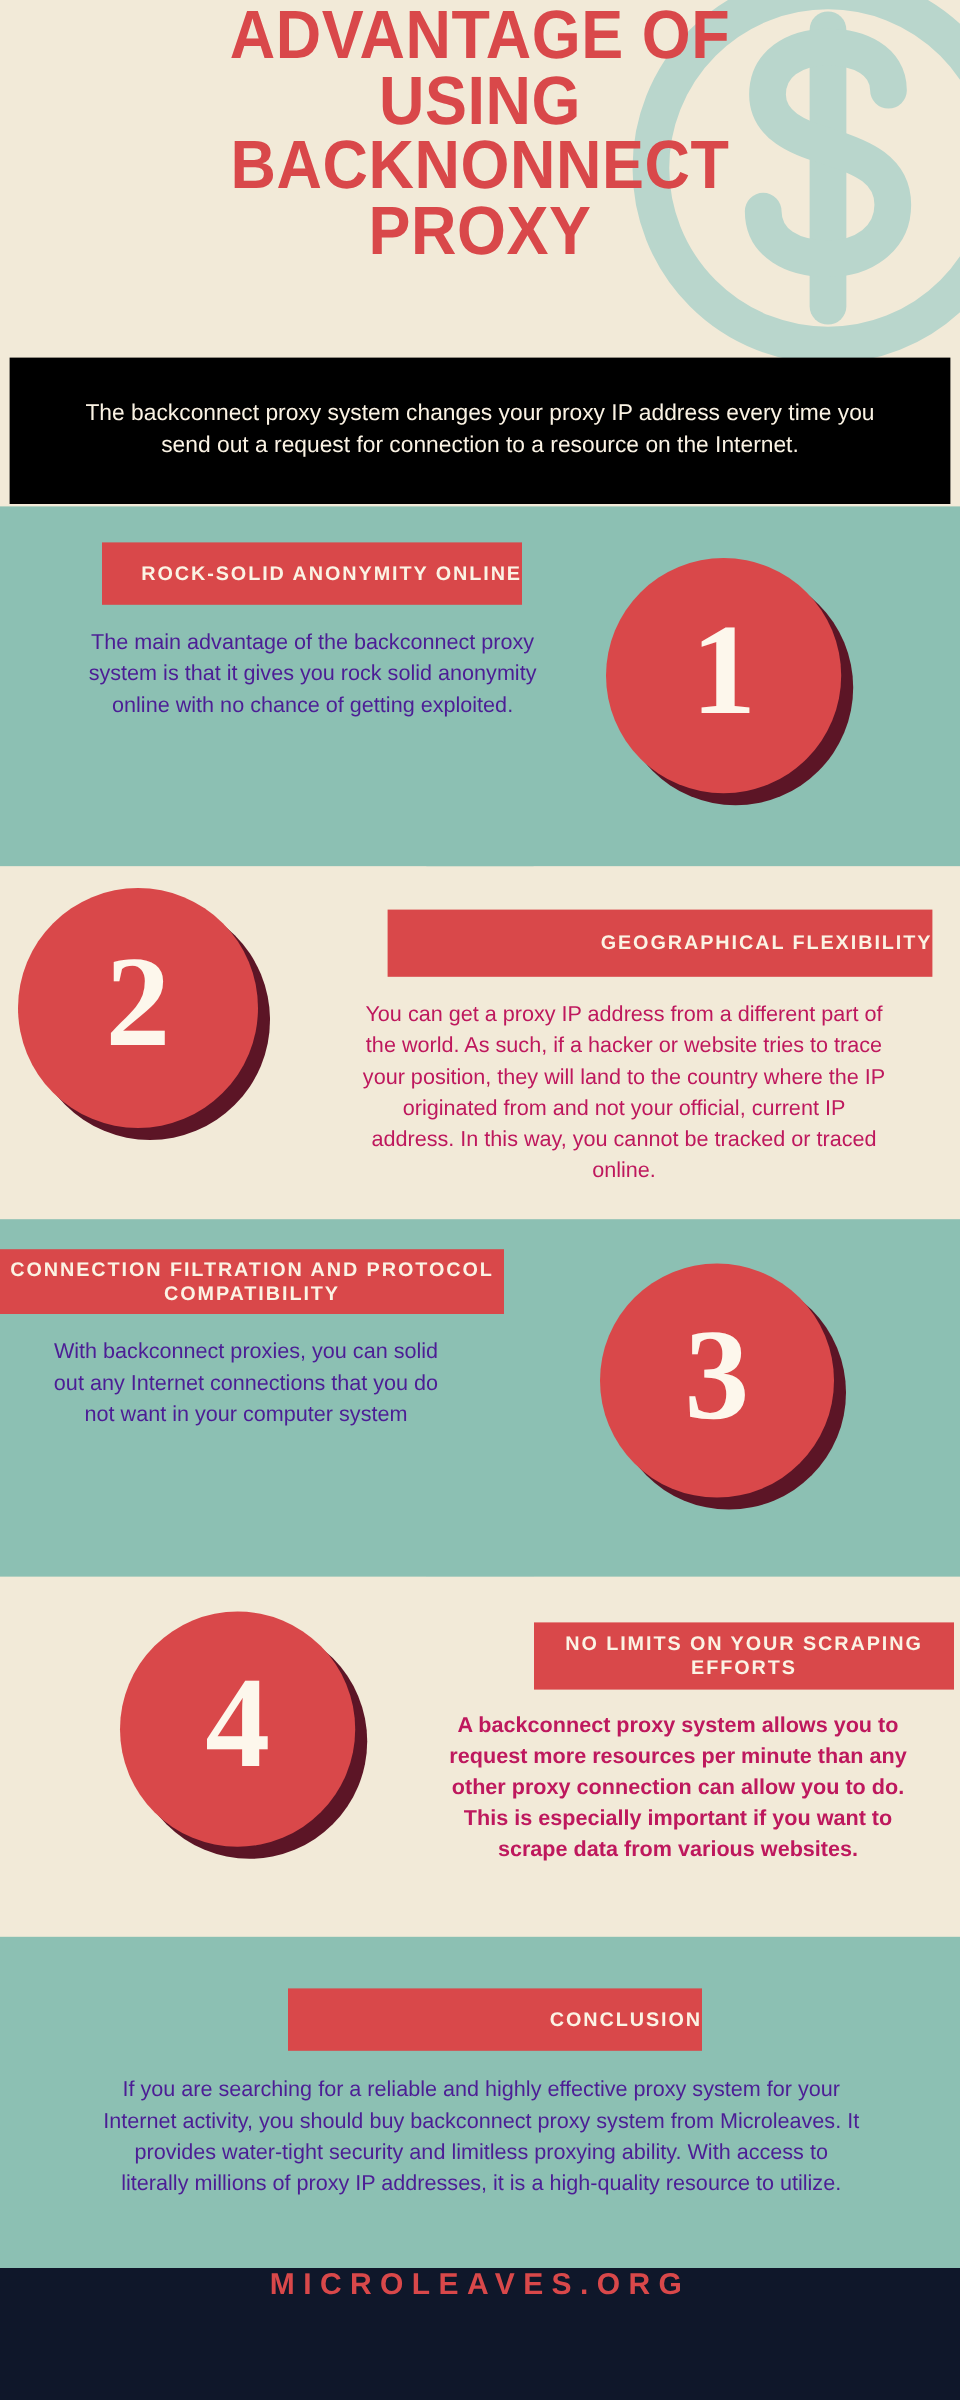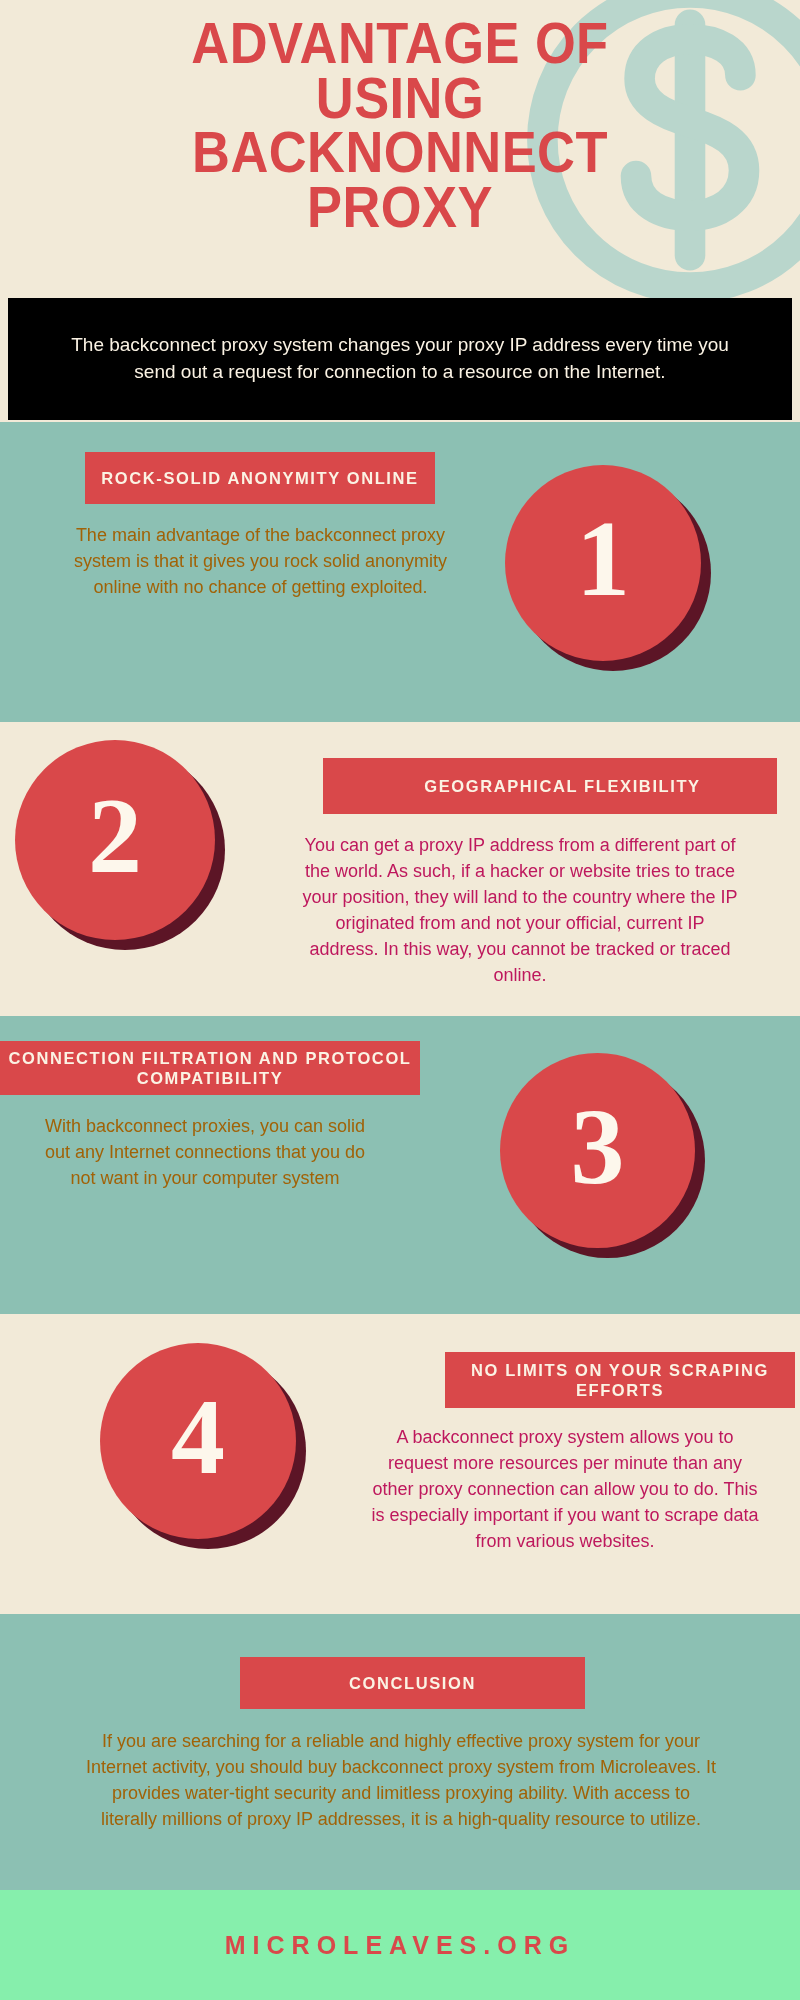--- a/index.html
+++ b/index.html
@@ -35,21 +35,21 @@
     width:360px; height:360px;
     opacity:1;
     pointer-events:none;
   }
 
   
   .title-wrap {
     position:absolute; top:0; left:0; width:800px; height:298px;
     display:flex; flex-direction:column; justify-content:flex-start;
     align-items:center;
-    padding-top:16px;
+    padding-top:2px;
   }
   .title {
     color:#d9484a;
     font-family:"Liberation Sans", sans-serif;
     font-weight:bold;
     font-size:57px;
     line-height:0.96;
     letter-spacing:0.5px;
     text-align:center;
     text-transform:uppercase;
@@ -70,38 +70,38 @@
     font-size:19px;
     line-height:1.42;
     text-align:center;
     width:680px;
   }
 
   
   .label-box {
     position:absolute;
     background:#d9484a;
-    display:flex; align-items:center; justify-content:center;
+    display:flex; align-items:center; justify-content:flex-end;
     text-align:center;
   }
   .label-text {
     color:#fbf3e4;
     font-weight:bold;
     font-size:16.5px;
     letter-spacing:1.6px;
     line-height:1.22;
     text-transform:uppercase;
   }
   .body-text {
     position:absolute;
     text-align:center;
     font-size:18px;
     line-height:1.45;
   }
-  .body-on-teal { color:#a16207; }
+  .body-on-teal { color:#4c1d95; }
   .body-on-cream{ color:#be185d; }
 
   
   .circle-wrap { position:absolute; }
   .circle-shadow {
     position:absolute; left:10px; top:10px;
     width:100%; height:100%;
     border-radius:50%;
     background:#5c1526;
   }
@@ -117,22 +117,22 @@
     font-family:"Liberation Serif", serif;
     font-size:108px;
     font-weight:bold;
     line-height:1;
     transform:translateY(-4px);
   }
 
   
   .footer {
     position:absolute; left:0; bottom:0; width:800px; height:110px;
-    background:#86efac;
-    display:flex; align-items:center; justify-content:center;
+    background:#0f172a;
+    display:flex; justify-content:center;
   }
   .footer-text {
     color:#d9484a;
     font-weight:bold;
     font-size:25px;
     letter-spacing:7px;
   }
 </style>
 </head>
 <body>
@@ -200,21 +200,21 @@
   <div class="circle-wrap" style="left:500px;top:1053px;width:195px;height:195px;">
     <div class="circle-shadow"></div>
     <div class="circle">
       <span class="circle-num">3</span>
     </div>
   </div>
 
   <div class="label-box" style="left:408px;top:1352px;width:350px;height:56px;margin-left:37px;">
     <span class="label-text">NO LIMITS ON YOUR SCRAPING EFFORTS</span>
   </div>
-  <div class="body-text body-on-cream" style="left:370px;top:1424px;width:390px;">A backconnect proxy system allows you to request more resources per minute than any other proxy connection can allow you to do. This is especially important if you want to scrape data from various websites.</div>
+  <div class="body-text body-on-cream" style="left:370px;top:1424px;width:390px;font-weight:bold;">A backconnect proxy system allows you to request more resources per minute than any other proxy connection can allow you to do. This is especially important if you want to scrape data from various websites.</div>
   <div class="circle-wrap" style="left:100px;top:1343px;width:196px;height:196px;">
     <div class="circle-shadow"></div>
     <div class="circle">
       <span class="circle-num">4</span>
     </div>
   </div>
 
   <div class="label-box" style="left:240px;top:1657px;width:345px;height:52px;">
     <span class="label-text">CONCLUSION</span>
   </div>

